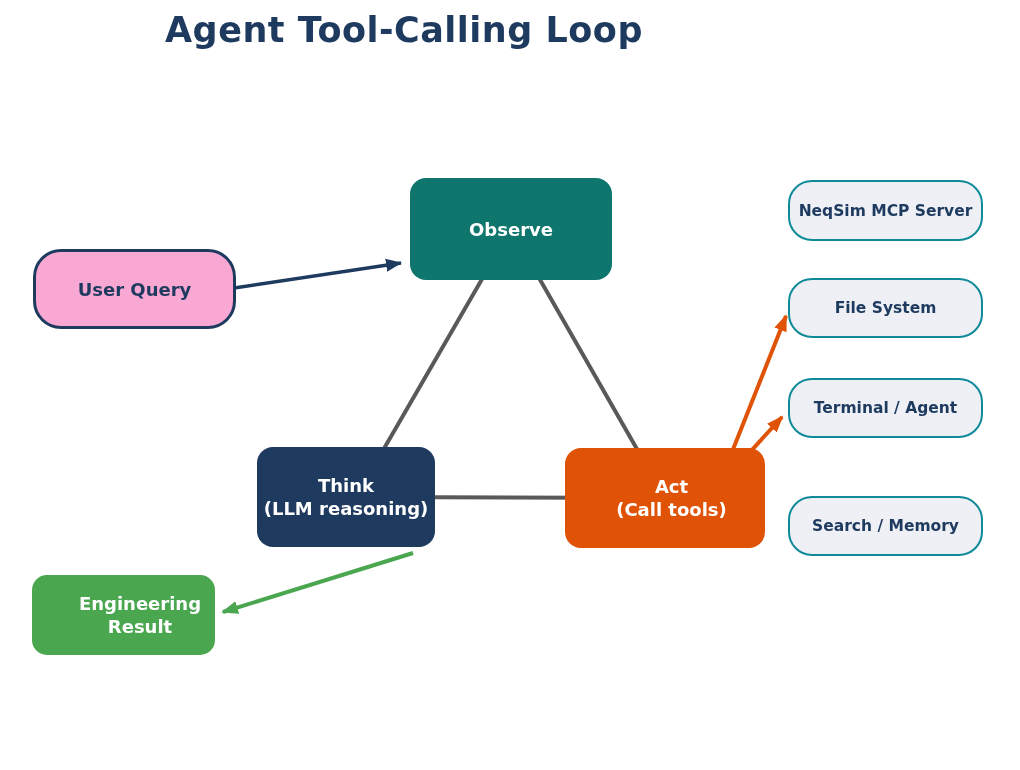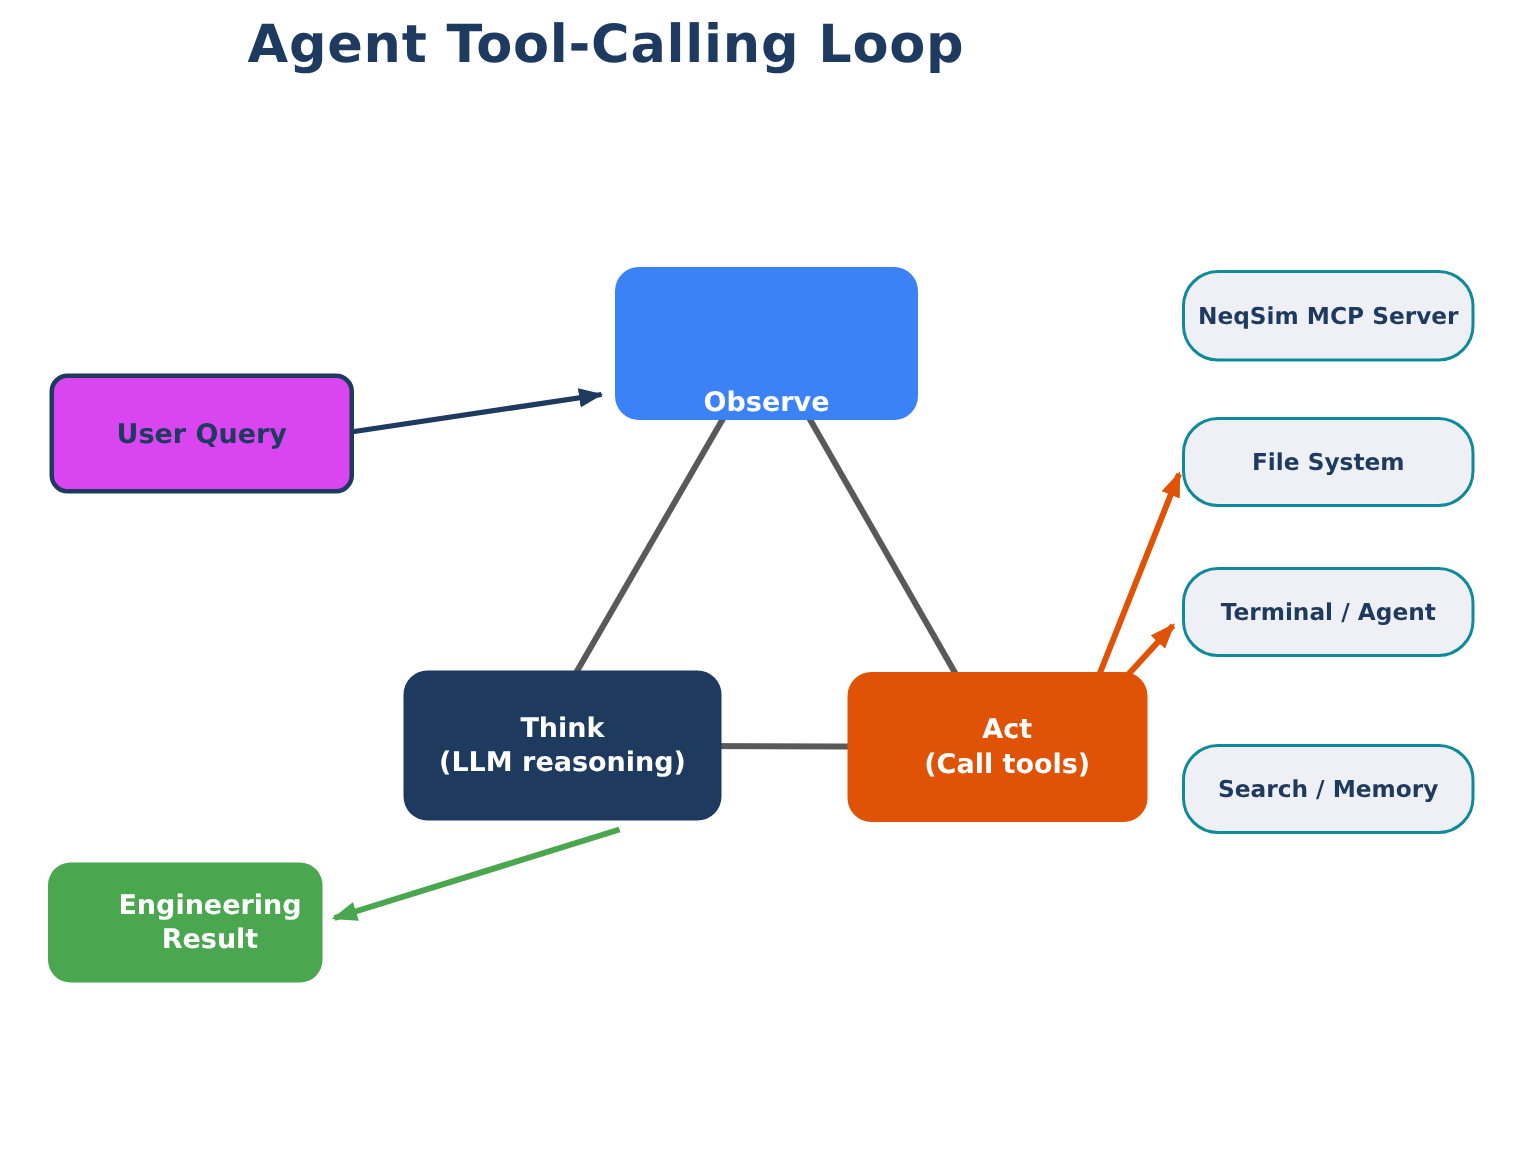--- a/index.html
+++ b/index.html
@@ -45,30 +45,30 @@
   }
   .node .line1, .node .line2 { display: block; }
 
   
   .main-node {
     border-radius: 16px;
     color: #ffffff;
     font-size: 18px;
     line-height: 23px;
   }
-  .node-observe { left: 410px; top: 178px; width: 202px; height: 102px; background: #3b82f6; justify-content: flex-end; }
-  .node-think   { left: 257px; top: 447px; width: 212px; height: 100px; background: #1e3a5f; margin-left: 12px; }
+  .node-observe { left: 410px; top: 178px; width: 202px; height: 102px; background: #0f766e; }
+  .node-think   { left: 257px; top: 447px; width: 178px; height: 100px; background: #1e3a5f; }
   .node-act     { left: 565px; top: 448px; width: 200px; height: 100px; background: #e05206; padding-left: 13px; }
 
   
   .node-user-query {
     left: 33px; top: 249px; width: 203px; height: 80px;
-    background: #d946ef;
+    background: #f9a8d4;
     border: 3px solid #1e3a5f;
-    border-radius: 12px;
+    border-radius: 28px;
     color: #1e3a5f;
     font-size: 18px;
   }
   
   .node-engineering-result {
     left: 32px; top: 575px; width: 183px; height: 80px;
     background: #4aa64f;
     border-radius: 15px;
     color: #ffffff;
     font-size: 18px;

